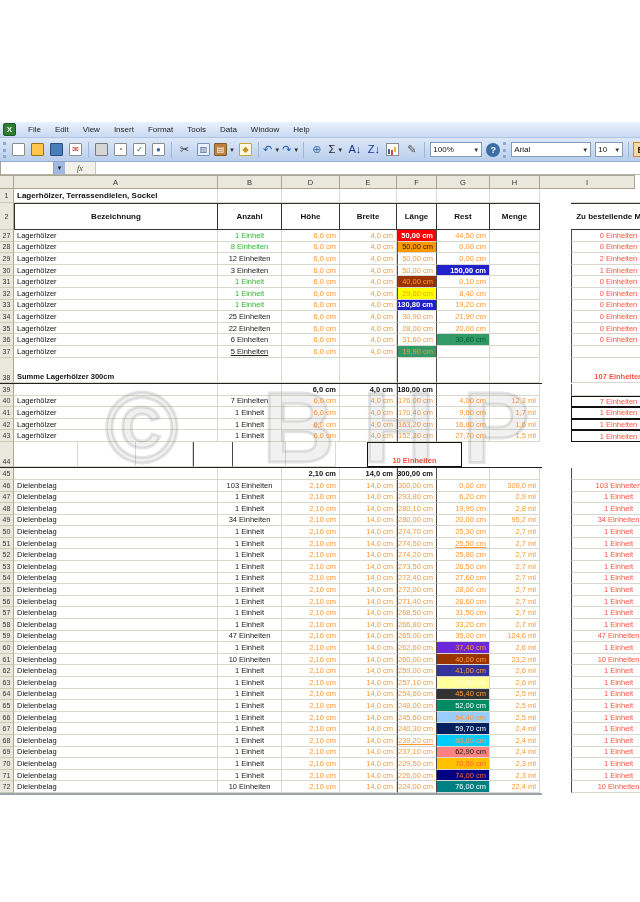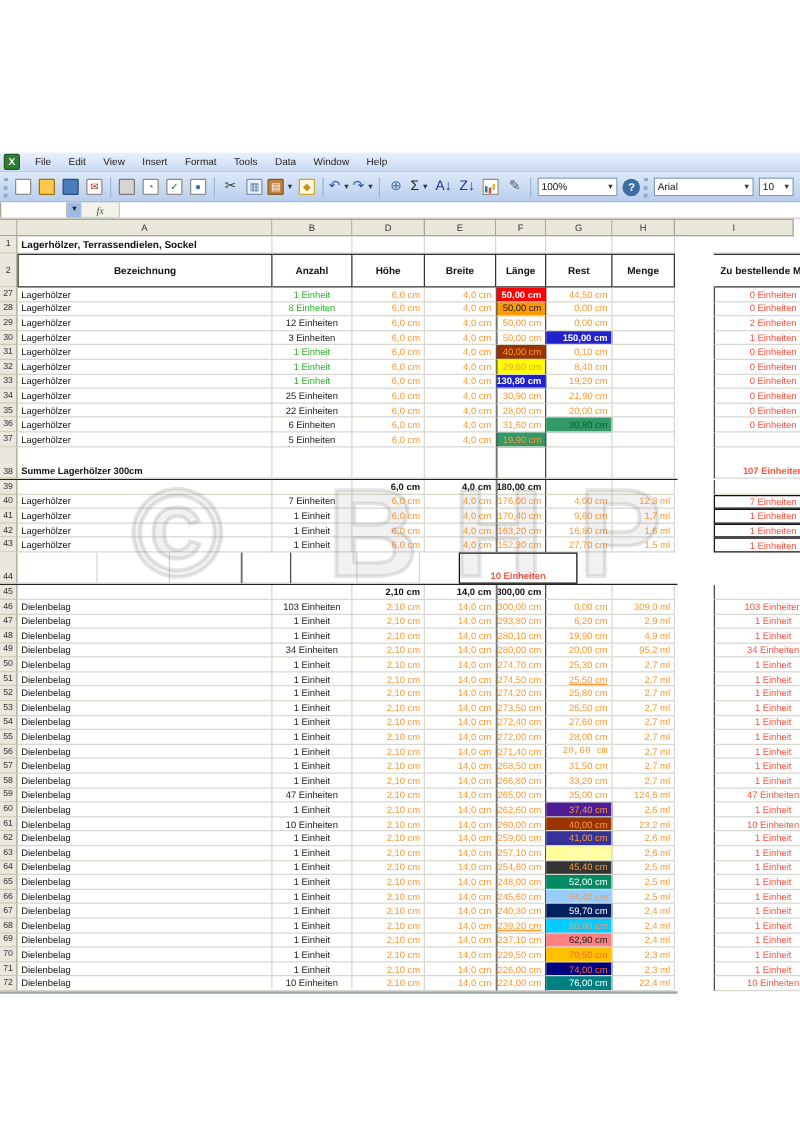--- a/index.html
+++ b/index.html
@@ -150,21 +150,21 @@
           <span class="tico">
             <span class="bare" style="color: rgb(34, 51, 153);">Z↓</span>
           </span>
           <span class="tico">
             <span class="chartico"></span>
           </span>
           <span class="tico">
             <span class="bare" style="color: rgb(85, 85, 85);">✎</span>
           </span>
           <span class="tsep"></span>
-          <span class="tsel" style="width: 64px;">
+          <span class="tsel" style="width: 52px;">
             <span>100%</span>
             <span class="dd">▼</span>
           </span>
           <span class="helpico">?</span>
         </span>
       <span class="grip"></span>
       <span style="display:flex;align-items:center;">
           <span class="tsel" style="width: 80px;">
             <span>Arial</span>
             <span class="dd">▼</span>
@@ -326,21 +326,21 @@
             <span class="cell c-d" style="width: 58px;">6,0 cm</span>
             <span class="cell c-e" style="width: 57px;">4,0 cm</span>
             <span class="cell c-f" style="width: 40px;">31,60 cm</span>
             <span class="cell c-g" style="width: 53px; background: rgb(51, 153, 102); color: rgb(0, 102, 51);">30,80 cm</span>
             <span class="cell c-h" style="width: 50px;"></span>
             <span class="cell c-i" style="width: 95px;">0 Einheiten</span>
           </span>
           <span class="xrow r-data">
             <span class="rnum">37</span>
             <span class="cell c-a" style="width: 204px;">Lagerhölzer</span>
-            <span class="cell c-b" style="width: 64px;">5 Einheiten</span>
+            <span class="cell c-b" style="width: 64px; text-decoration: underline;">5 Einheiten</span>
             <span class="cell c-d" style="width: 58px;">6,0 cm</span>
             <span class="cell c-e" style="width: 57px;">4,0 cm</span>
             <span class="cell c-f" style="width: 40px; background: rgb(51, 153, 102); color: rgb(255, 153, 51);">19,90 cm</span>
             <span class="cell c-g" style="width: 53px;"></span>
             <span class="cell c-h" style="width: 50px;"></span>
             <span class="cell c-i" style="width: 95px;"></span>
           </span>
           <span class="xrow r-sum">
             <span class="rnum">38</span>
             <span class="cell c-a sumlabel" style="width: 204px;">Summe Lagerhölzer 300cm</span>
@@ -451,21 +451,21 @@
             <span class="cell c-i" style="width: 95px;">1 Einheit</span>
           </span>
           <span class="xrow r-data">
             <span class="rnum">48</span>
             <span class="cell c-a" style="width: 204px;">Dielenbelag</span>
             <span class="cell c-b" style="width: 64px;">1 Einheit</span>
             <span class="cell c-d" style="width: 58px;">2,10 cm</span>
             <span class="cell c-e" style="width: 57px;">14,0 cm</span>
             <span class="cell c-f" style="width: 40px;">280,10 cm</span>
             <span class="cell c-g" style="width: 53px;">19,90 cm</span>
-            <span class="cell c-h" style="width: 50px;">4,9 ml</span>
+            <span class="cell c-h" style="width: 50px;">2,8 ml</span>
             <span class="cell c-i" style="width: 95px;">1 Einheit</span>
           </span>
           <span class="xrow r-data">
             <span class="rnum">49</span>
             <span class="cell c-a" style="width: 204px;">Dielenbelag</span>
             <span class="cell c-b" style="width: 64px;">34 Einheiten</span>
             <span class="cell c-d" style="width: 58px;">2,10 cm</span>
             <span class="cell c-e" style="width: 57px;">14,0 cm</span>
             <span class="cell c-f" style="width: 40px;">280,00 cm</span>
             <span class="cell c-g" style="width: 53px;">20,00 cm</span>
@@ -538,21 +538,21 @@
             <span class="cell c-h" style="width: 50px;">2,7 ml</span>
             <span class="cell c-i" style="width: 95px;">1 Einheit</span>
           </span>
           <span class="xrow r-data">
             <span class="rnum">56</span>
             <span class="cell c-a" style="width: 204px;">Dielenbelag</span>
             <span class="cell c-b" style="width: 64px;">1 Einheit</span>
             <span class="cell c-d" style="width: 58px;">2,10 cm</span>
             <span class="cell c-e" style="width: 57px;">14,0 cm</span>
             <span class="cell c-f" style="width: 40px;">271,40 cm</span>
-            <span class="cell c-g" style="width: 53px; font-family: Liberation Mono, monospace;">28,60 cm</span>
+            <span class="cell c-g" style="width: 53px;">28,60 cm</span>
             <span class="cell c-h" style="width: 50px;">2,7 ml</span>
             <span class="cell c-i" style="width: 95px;">1 Einheit</span>
           </span>
           <span class="xrow r-data">
             <span class="rnum">57</span>
             <span class="cell c-a" style="width: 204px;">Dielenbelag</span>
             <span class="cell c-b" style="width: 64px;">1 Einheit</span>
             <span class="cell c-d" style="width: 58px;">2,10 cm</span>
             <span class="cell c-e" style="width: 57px;">14,0 cm</span>
             <span class="cell c-f" style="width: 40px;">268,50 cm</span>
@@ -582,21 +582,21 @@
             <span class="cell c-h" style="width: 50px;">124,6 ml</span>
             <span class="cell c-i" style="width: 95px;">47 Einheiten</span>
           </span>
           <span class="xrow r-data">
             <span class="rnum">60</span>
             <span class="cell c-a" style="width: 204px;">Dielenbelag</span>
             <span class="cell c-b" style="width: 64px;">1 Einheit</span>
             <span class="cell c-d" style="width: 58px;">2,10 cm</span>
             <span class="cell c-e" style="width: 57px;">14,0 cm</span>
             <span class="cell c-f" style="width: 40px;">262,60 cm</span>
-            <span class="cell c-g" style="width: 53px; background: #4c1d95; color: rgb(255, 153, 51);">37,40 cm</span>
+            <span class="cell c-g" style="width: 53px; background: #6d28d9; color: rgb(255, 153, 51);">37,40 cm</span>
             <span class="cell c-h" style="width: 50px;">2,6 ml</span>
             <span class="cell c-i" style="width: 95px;">1 Einheit</span>
           </span>
           <span class="xrow r-data">
             <span class="rnum">61</span>
             <span class="cell c-a" style="width: 204px;">Dielenbelag</span>
             <span class="cell c-b" style="width: 64px;">10 Einheiten</span>
             <span class="cell c-d" style="width: 58px;">2,10 cm</span>
             <span class="cell c-e" style="width: 57px;">14,0 cm</span>
             <span class="cell c-f" style="width: 40px;">260,00 cm</span>

